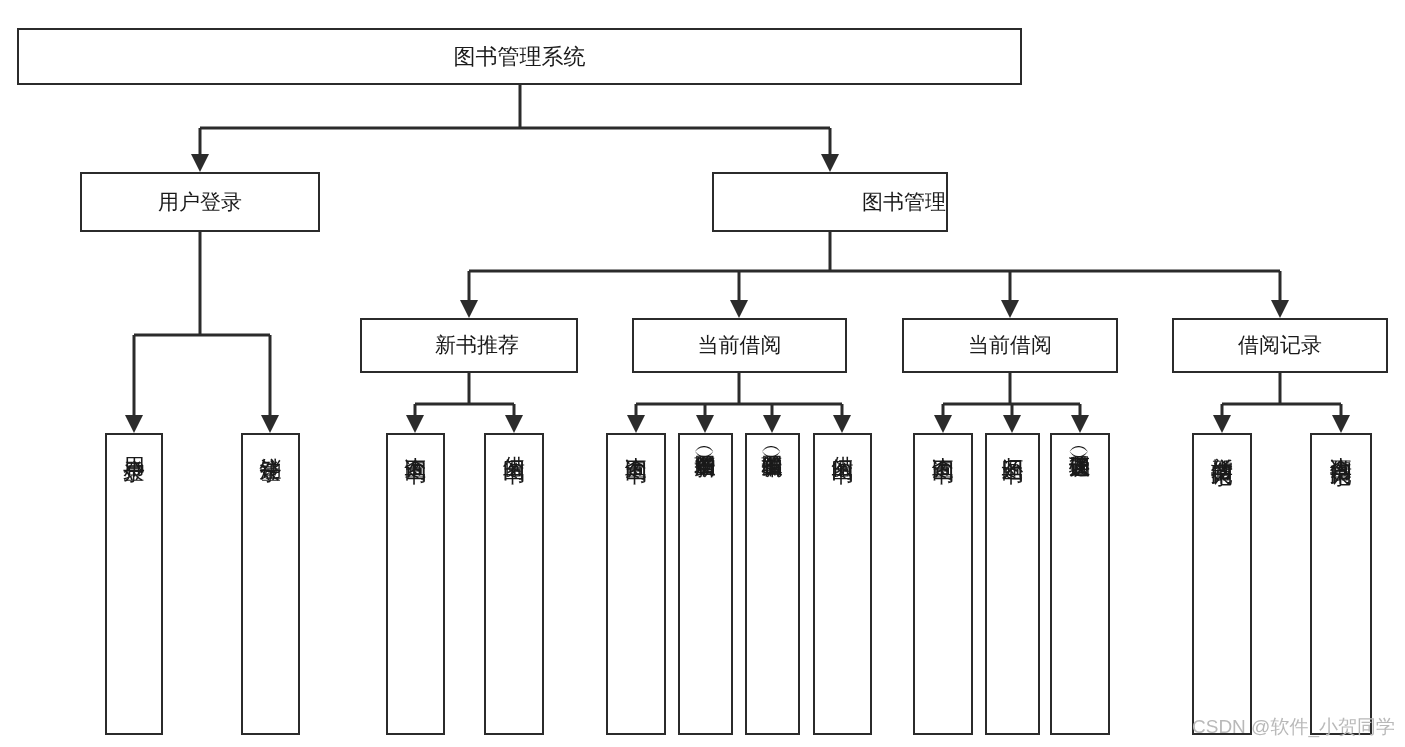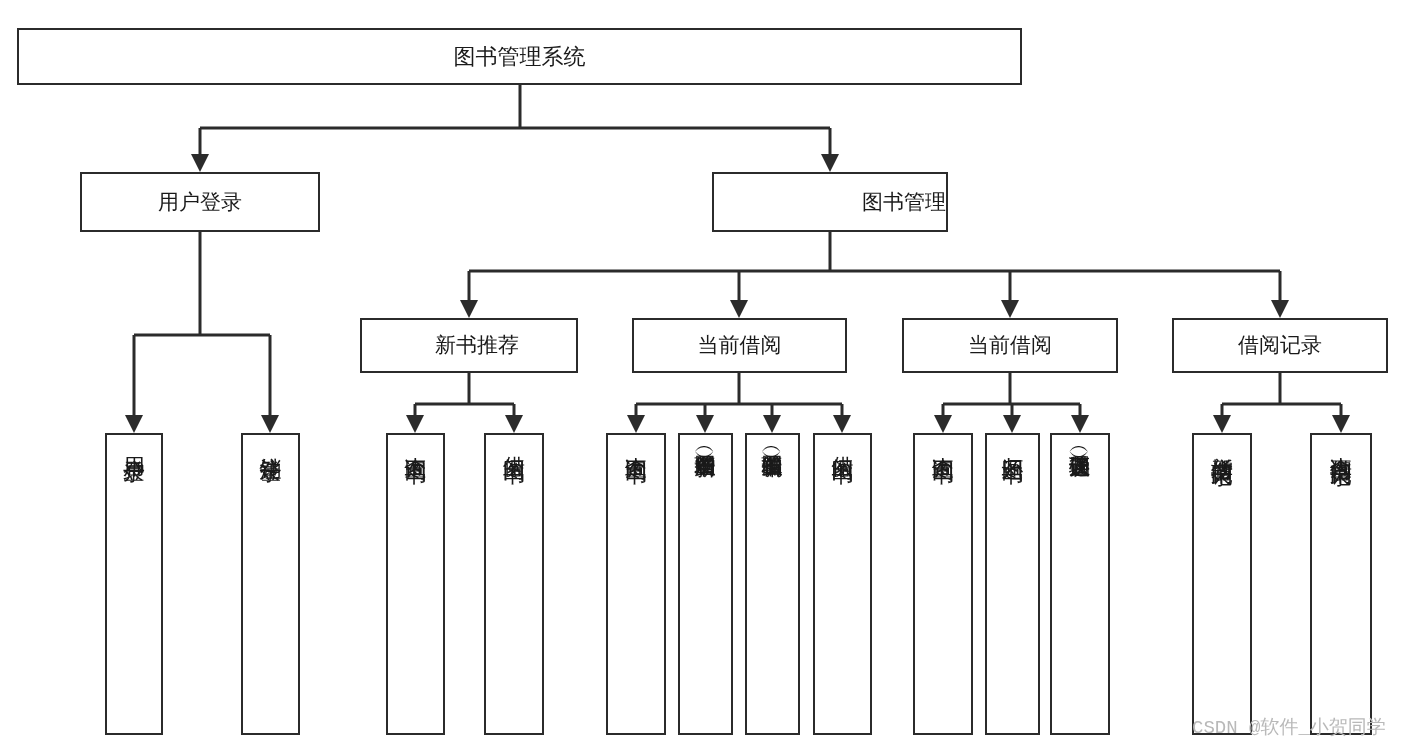--- a/index.html
+++ b/index.html
@@ -63,21 +63,20 @@
   .node.vertical.tight .node-label {
     font-size: 21px;
     letter-spacing: 0px;
   }
   .watermark {
     position: absolute;
     color: #b9b9b9;
     font-size: 19px;
     white-space: nowrap;
     user-select: none;
-    font-family: Liberation Mono, monospace;
   }
 </style>
 </head>
 <body>
 
 <div id="diagram-root">
   <svg id="edges-layer" viewBox="0 0 1405 747">
       <line x1="520" y1="69" x2="520" y2="128" stroke="#2b2b2b" stroke-width="3"></line>
       <line x1="200" y1="128" x2="830" y2="128" stroke="#2b2b2b" stroke-width="3"></line>
       <line x1="200" y1="128" x2="200" y2="156" stroke="#2b2b2b" stroke-width="3"></line>

